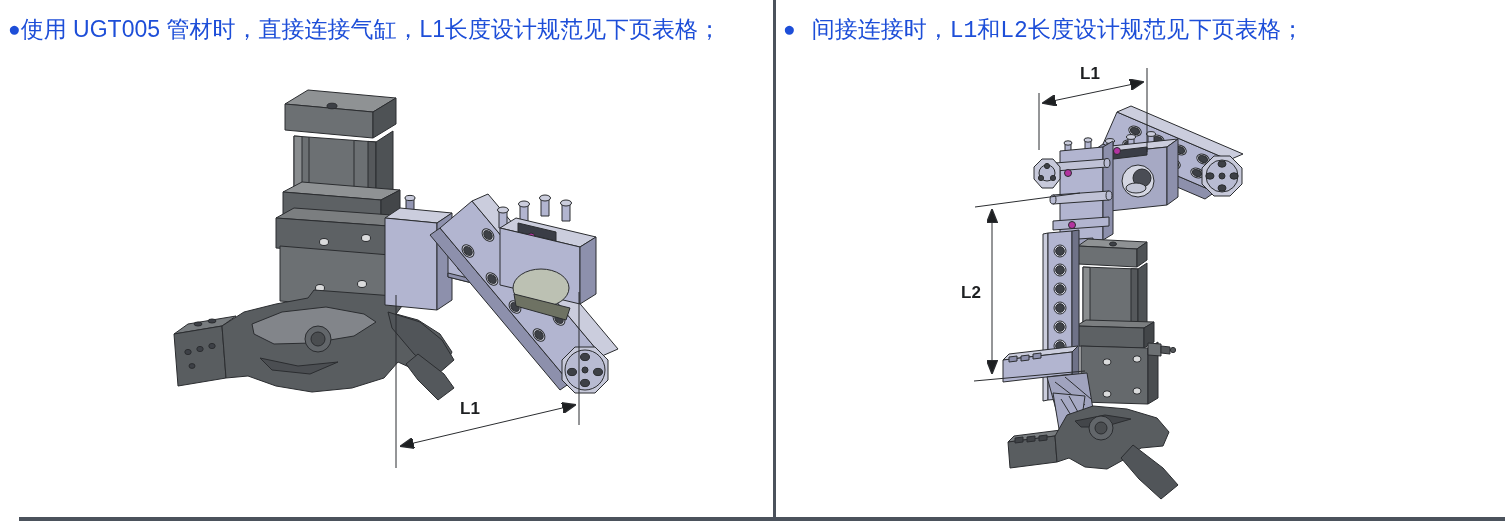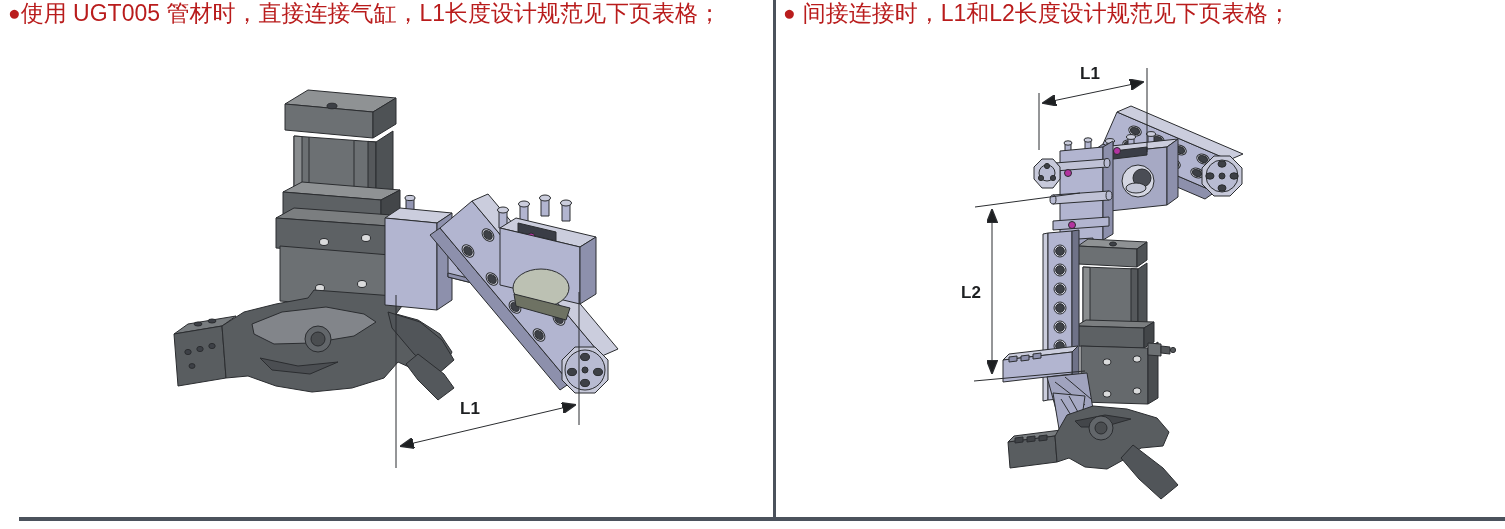--- a/index.html
+++ b/index.html
@@ -1,24 +1,24 @@
 <!DOCTYPE html>
 <html><head>
 <meta charset="utf-8">
 <style>
   html,body{margin:0;padding:0;background:#ffffff;}
   body{width:1505px;height:529px;position:relative;overflow:hidden;
        font-family:"Liberation Sans","DejaVu Sans",sans-serif;}
   .page{position:absolute;inset:0;background:#ffffff;}
-  .note{position:absolute;top:0;white-space:nowrap;font-size:23px;
-        color:#b91c1c;letter-spacing:0;line-height:1.2;}
+  .note{position:absolute;top:16px;white-space:nowrap;font-size:23px;
+        color:#1d4ed8;letter-spacing:0;line-height:1.2;}
   .note-left{left:8px;}
   .note-right{left:783px;}
   .note .bullet{font-size:21px;vertical-align:1px;}
-  .note-right .note-text{margin-left:7px;}
+  .note-right .note-text{margin-left:16px;font-family:Liberation Mono, monospace;}
   .divider{position:absolute;left:773px;top:0;width:3px;height:521px;background:#4b525c;}
   .bottom-rule{position:absolute;left:19px;top:517px;width:1486px;height:4px;background:#4b525c;}
   .fig{position:absolute;}
   .fig-left{left:148px;top:62px;width:490px;height:420px;}
   .fig-right{left:935px;top:55px;width:350px;height:445px;}
   
   .fig polygon,.fig path,.fig circle,.fig ellipse{stroke:#2b2d30;stroke-width:1;stroke-linejoin:round;}
   .dk-top{fill:#8f9294}.dk-fr{fill:#6c7073}.dk-rt{fill:#4e5255}
   .dk-fr2{fill:#5d6164}.dk-rt2{fill:#434649}.dk-tp2{fill:#7b7e80}
   .dk-arm{fill:#595d60}.dk-jaw{fill:#515559}

